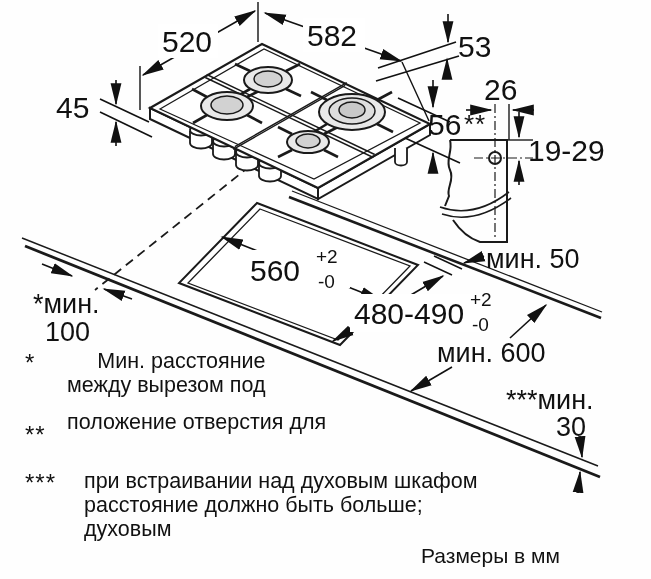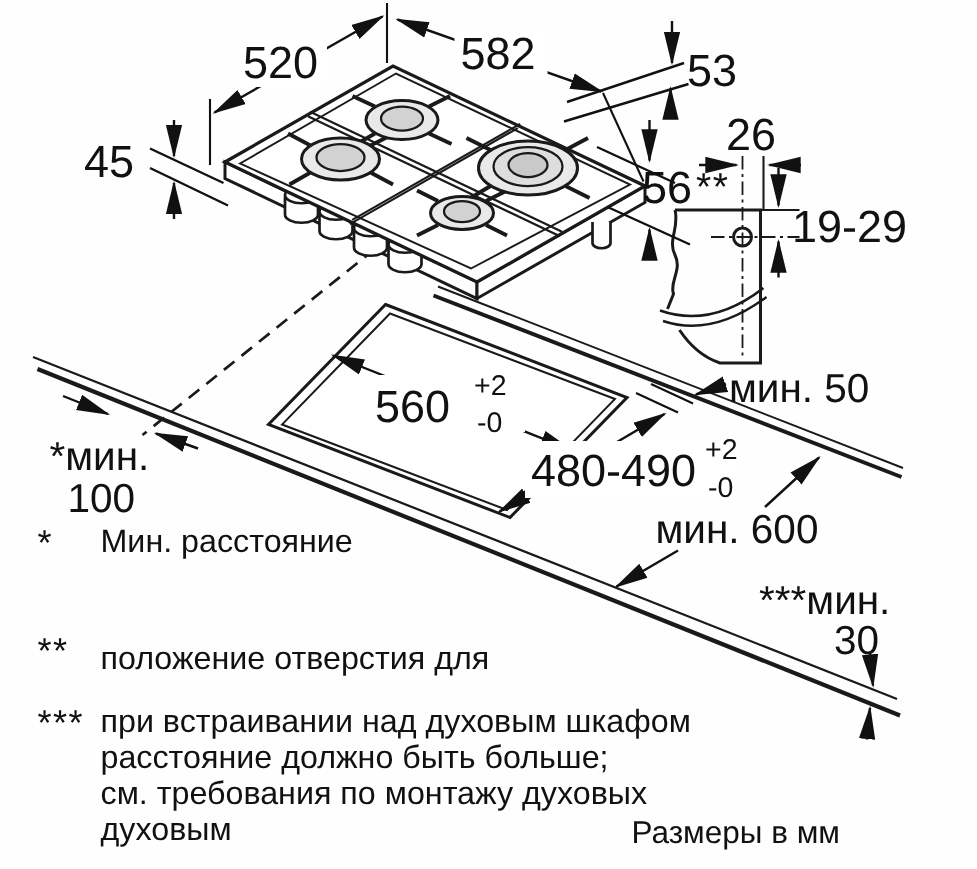--- a/index.html
+++ b/index.html
@@ -215,28 +215,28 @@
     <line x1="433" y1="80" x2="433" y2="107" stroke="#111" stroke-width="1.6" marker-end="url(#arw)"></line>
     <line x1="433" y1="172" x2="433" y2="153" stroke="#111" stroke-width="1.6" marker-end="url(#arw)"></line>
     <text class="dim-num" x="428" y="135">56</text>
   </g>
 </svg>
 
   <div>
     <span class="fn-marker" style="left:25px;top:349px;">*</span>
     <div class="fn" style="left:67px;top:349px;text-align:right;">
       <div class="fn-line">Мин. расстояние</div>
+      <div class="fn-line">между вырезом под</div>
     </div>
     <span class="fn-marker" style="left:25px;top:421px;">**</span>
-    <div class="fn" style="left:67px;top:427px;">
+    <div class="fn" style="left:67px;top:410px;">
       <div class="fn-line">положение отверстия для</div>
     </div>
     <span class="fn-marker" style="left:25px;top:469px;">***</span>
-    <div class="fn" style="left:67px;top:469px;">
+    <div class="fn" style="left:84px;top:469px;">
       <div class="fn-line">при встраивании над духовым шкафом</div>
       <div class="fn-line">расстояние должно быть больше;</div>
-      <div class="fn-line">см. требования по монтажу духовых</div>
       <div class="fn-line">духовым</div>
     </div>
   </div>
 
   <div class="units">Размеры в мм</div>
 </div>
 
 </body></html>

